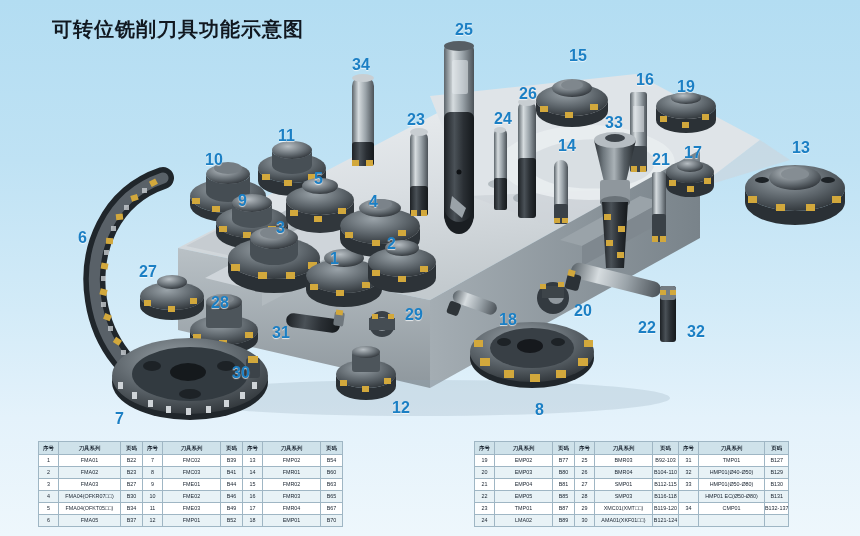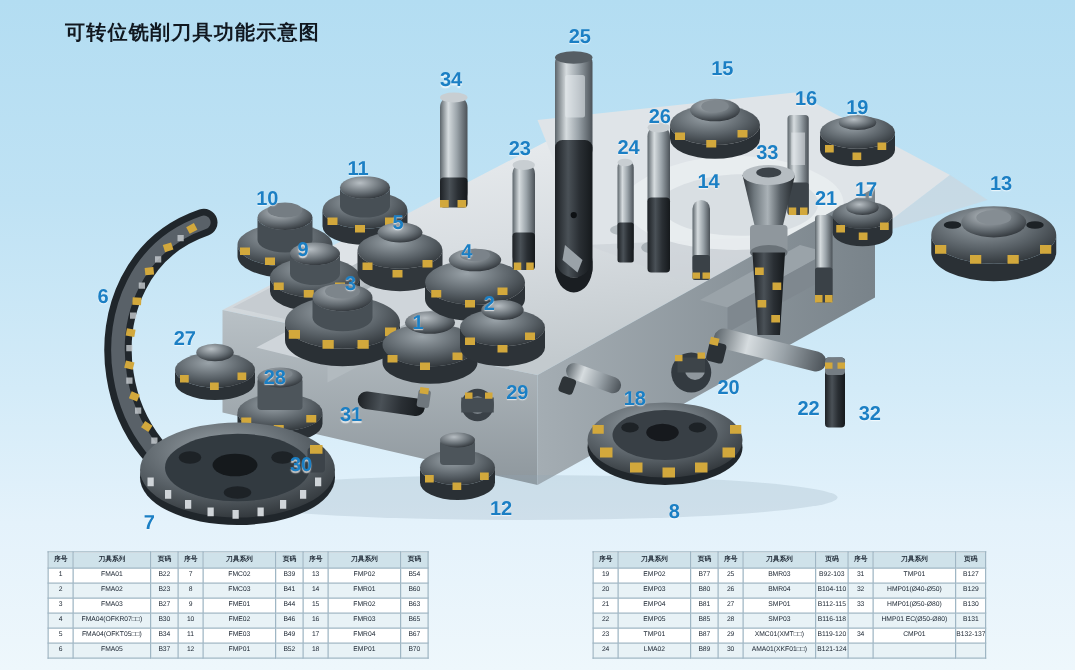--- a/index.html
+++ b/index.html
@@ -12,21 +12,21 @@
   #stage {
     position: relative;
     width: 860px; height: 536px;
     background: linear-gradient(180deg,#b3ddf2 0%, #bfe2f4 30%, #d3ebf8 58%, #e4f2fb 78%, #eef7fc 100%);
     overflow: hidden;
   }
 
   
   #title {
     position: absolute; left: 52px; top: 16px;
-    font-size: 16px; font-weight: bold; color: #111820;
+    font-size: 20px; font-weight: bold; color: #111820;
     letter-spacing: 1px;
     font-family: "DejaVu Sans", "Liberation Sans", sans-serif;
     white-space: nowrap;
   }
 
   
   #scene { position: absolute; left:0; top:0; width:860px; height:440px; }
   #scene svg { position:absolute; left:0; top:0; }
 
   

